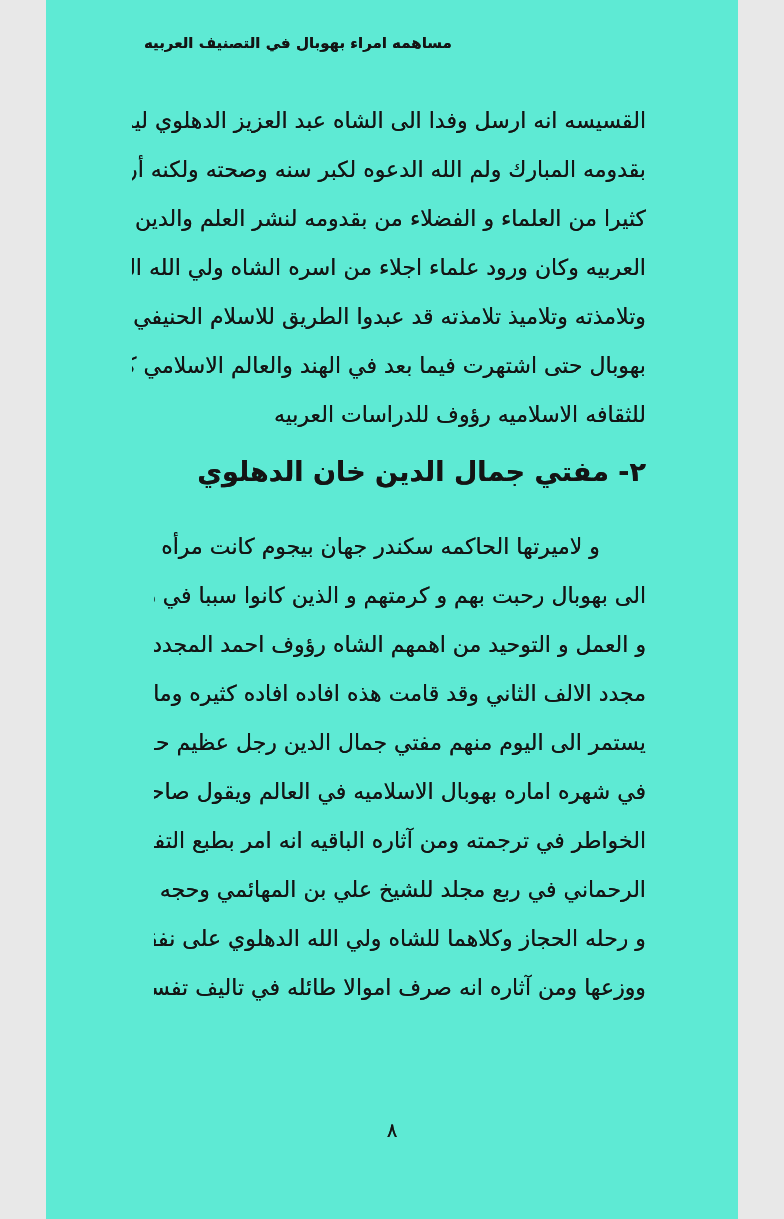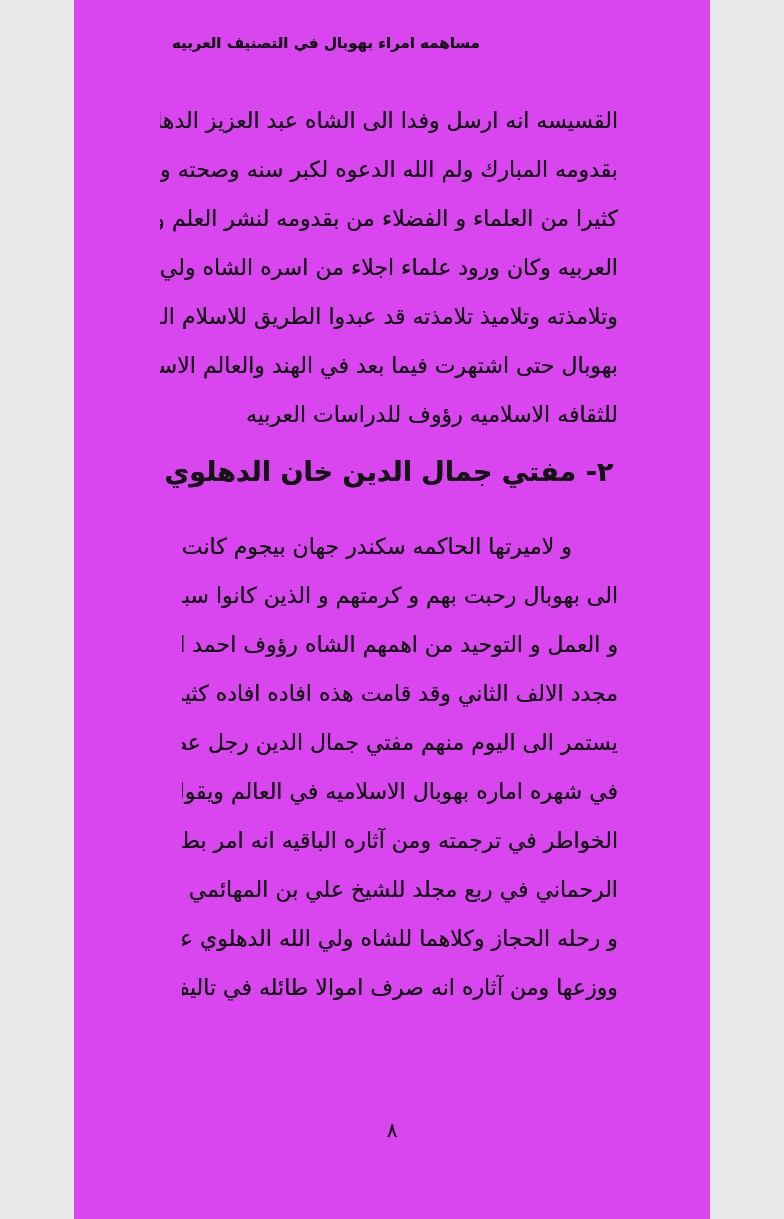--- a/index.html
+++ b/index.html
@@ -2,24 +2,24 @@
 <html lang="ar" dir="rtl"><head>
 <meta charset="utf-8">
 <style>
   html, body {
     margin: 0;
     padding: 0;
     background: #e8e8e8;
   }
   .page {
     position: relative;
-    width: 636px;
+    width: 692px;
     height: 1219px;
     margin: 0 auto;
-    background: #d946ef;
+    background: #5eead4;
     color: #111111;
     font-family: "DejaVu Sans", sans-serif;
     overflow: hidden;
     direction: rtl;
   }
   
   .page .ink {
     color: #141414;
     text-shadow: 0 0 0.6px rgba(20,20,20,0.85);
   }
@@ -56,21 +56,21 @@
   .line.first-indent {
     padding-right: 46px;
   }
   .section-heading {
     position: absolute;
     top: 452px;
     right: 92px;
     left: 86px;
     font-size: 27px;
     font-weight: bold;
-    text-align: center;
+    text-align: right;
     line-height: 40px;
   }
   .page-number {
     position: absolute;
     top: 1118px;
     left: 0;
     right: 0;
     text-align: center;
     font-size: 20px;
   }

